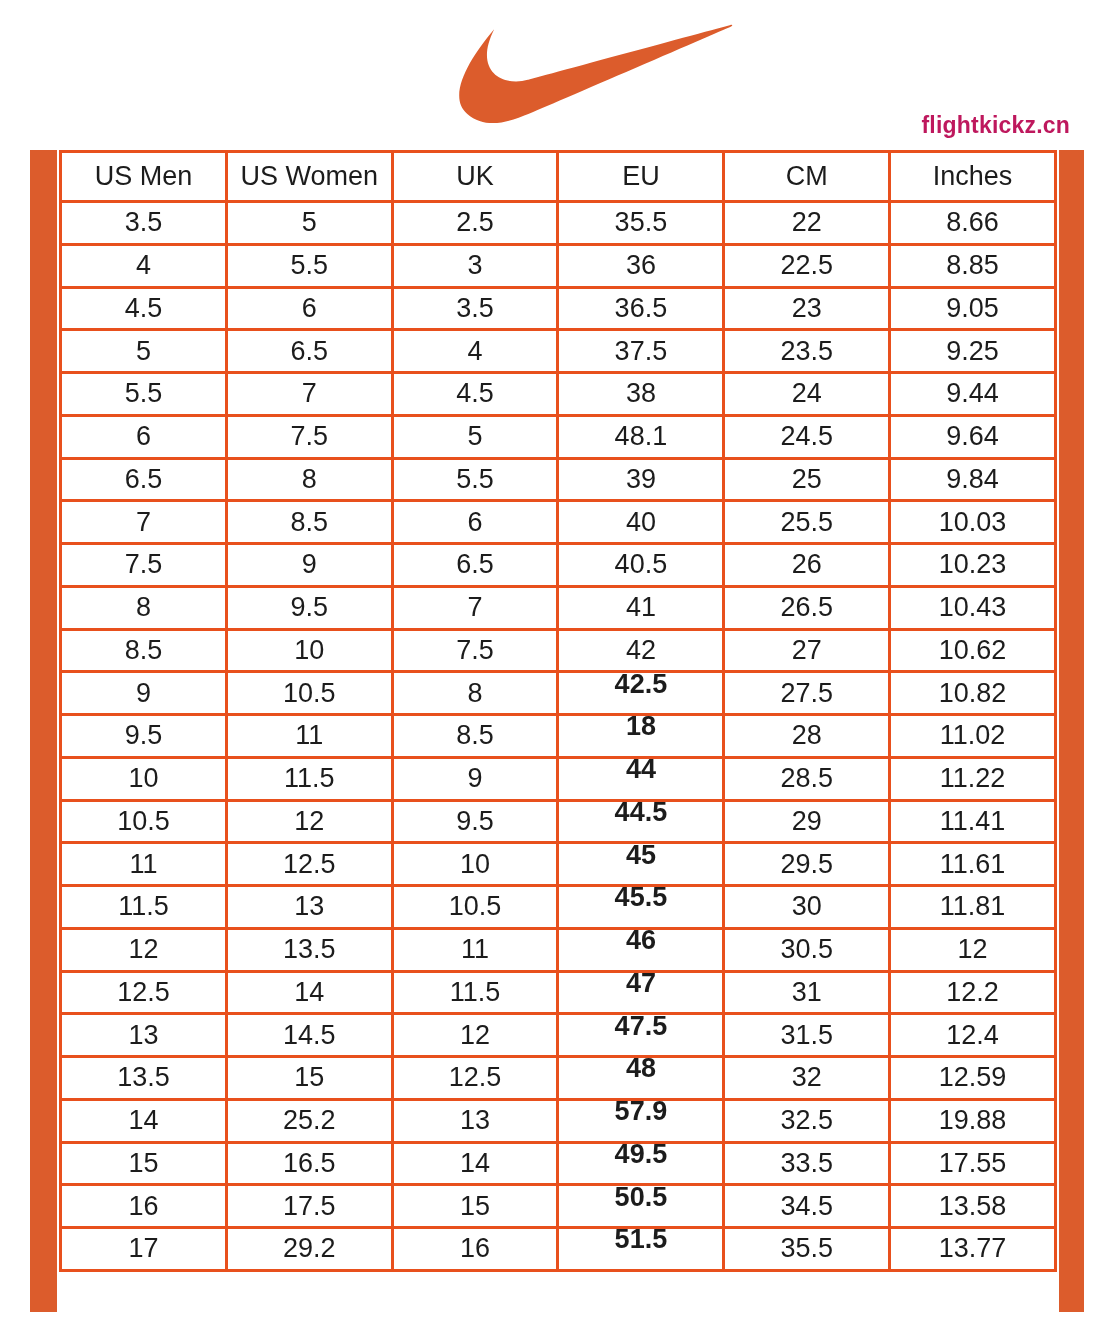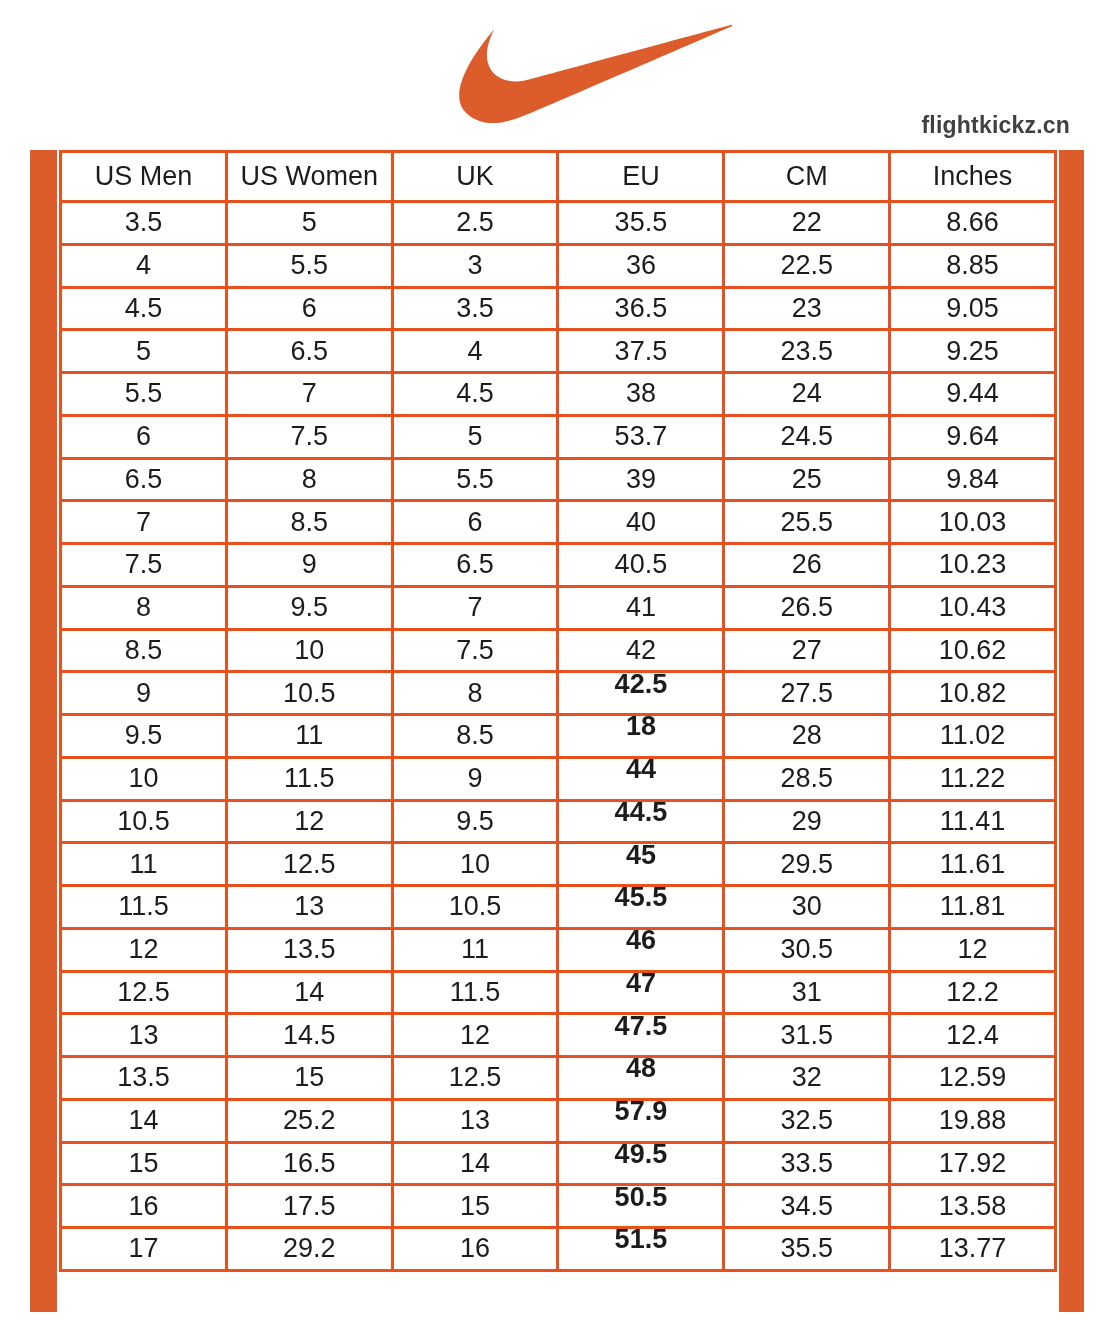--- a/index.html
+++ b/index.html
@@ -26,21 +26,21 @@
   }
   .brand{
     position:absolute;
     top:112px;
     left:0;
     width:1070px;
     text-align:right;
     font-size:23px;
     font-weight:600;
     letter-spacing:0.2px;
-    color:#404040;
+    color:#be185d;
   }
   .accent-bar{
     position:absolute;
     top:150px;
     width:27px;
     height:1162px;
     background:var(--accent);
   }
   .accent-bar.left{left:30px;}
   .accent-bar.right{left:1059px; width:25px;}
@@ -141,21 +141,21 @@
           <td>7</td>
           <td>4.5</td>
           <td>38</td>
           <td>24</td>
           <td>9.44</td>
         </tr>
         <tr>
           <td>6</td>
           <td>7.5</td>
           <td>5</td>
-          <td>53.7</td>
+          <td>48.1</td>
           <td>24.5</td>
           <td>9.64</td>
         </tr>
         <tr>
           <td>6.5</td>
           <td>8</td>
           <td>5.5</td>
           <td>39</td>
           <td>25</td>
           <td>9.84</td>
@@ -279,21 +279,21 @@
           <td class="eu-raised"><span>57.9</span></td>
           <td>32.5</td>
           <td>19.88</td>
         </tr>
         <tr>
           <td>15</td>
           <td>16.5</td>
           <td>14</td>
           <td class="eu-raised"><span>49.5</span></td>
           <td>33.5</td>
-          <td>17.92</td>
+          <td>17.55</td>
         </tr>
         <tr>
           <td>16</td>
           <td>17.5</td>
           <td>15</td>
           <td class="eu-raised"><span>50.5</span></td>
           <td>34.5</td>
           <td>13.58</td>
         </tr>
         <tr>

